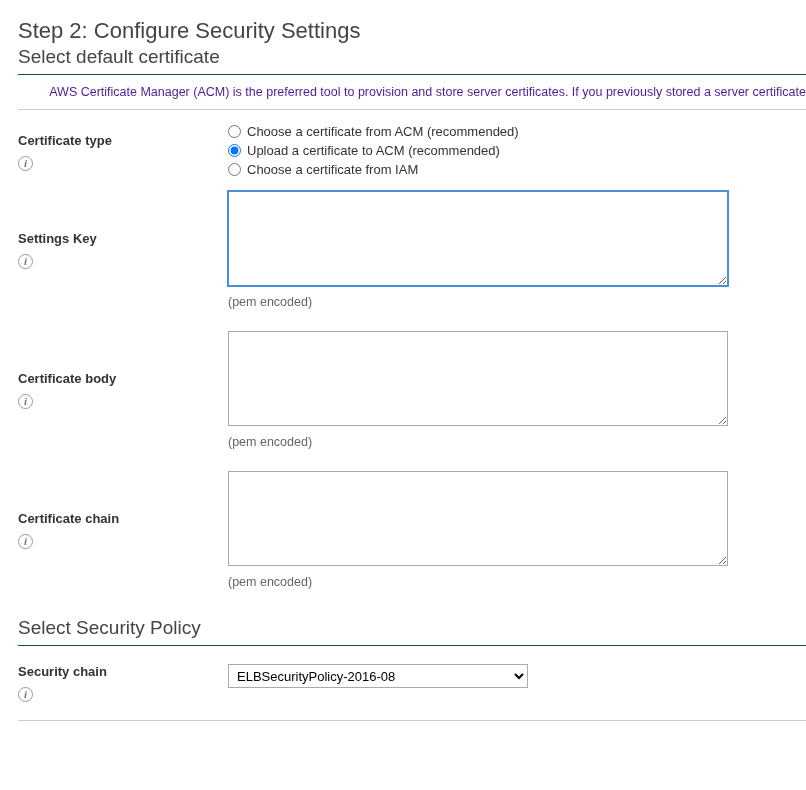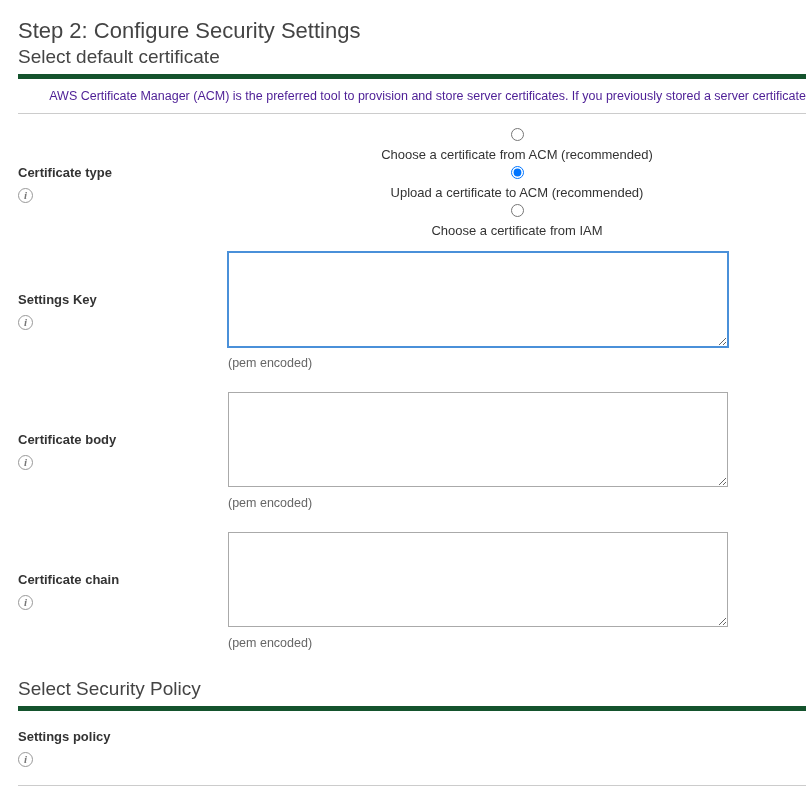--- a/index.html
+++ b/index.html
@@ -18,21 +18,21 @@
     h1.step-title {
       font-size: 22px;
       font-weight: 400;
       color: #444;
       margin-bottom: 2px;
     }
     h2.section-title {
       font-size: 19px;
       font-weight: 400;
       color: #444;
-      border-bottom: 5px solid #14532d;
+      border-bottom: 1px solid #14532d;
       padding-bottom: 6px;
       margin-bottom: 6px;
     }
     .intro-text {
       font-size: 12.5px;
       color: #4c1d95;
       padding-top: 4px;
       padding-bottom: 10px;
       border-bottom: 1px solid #ccc;
       margin-bottom: 14px;
@@ -89,21 +89,20 @@
       display: flex;
       flex-direction: column;
       gap: 4px;
     }
     .radio-item {
       display: flex;
       align-items: center;
       gap: 6px;
       font-size: 13px;
       color: #333;
-      flex-direction: column;
     }
     .radio-item input[type="radio"] {
       margin: 0;
     }
     textarea.cert-input {
       width: 500px;
       height: 95px;
       border: 1px solid #aaa;
       font-family: monospace;
       font-size: 12px;
@@ -198,16 +197,21 @@
   <div class="input-col">
     <textarea class="cert-input" style=""></textarea>
     <div class="hint-text">(pem encoded)</div>
   </div>
 </div>
 
 <h2 class="section-title section-gap">Select Security Policy</h2>
 
 <div class="form-row policy-row">
   <div class="label-col">
-    <span class="label-text">Settings policy</span>
-    <span class="info-icon">i</span>
+    <span class="label-text">Security chain</span>
+    <span class="info-icon">i</span>
+  </div>
+  <div class="input-col">
+    <select class="policy-select">
+      <option>ELBSecurityPolicy-2016-08</option>
+    </select>
   </div>
 </div>
 
 </body></html>

